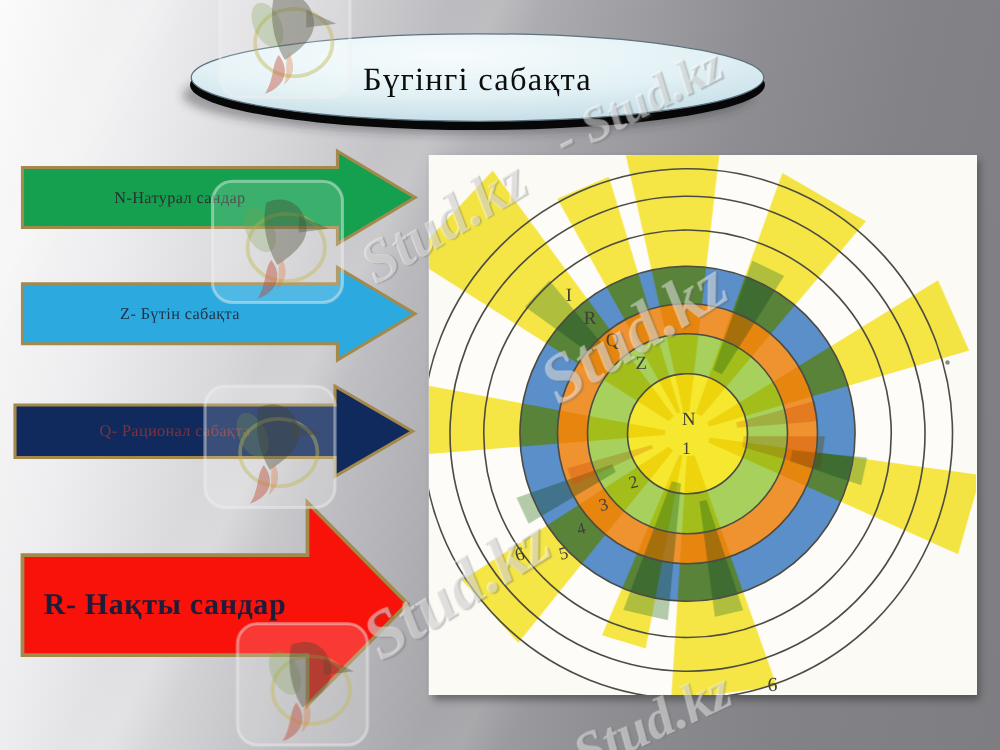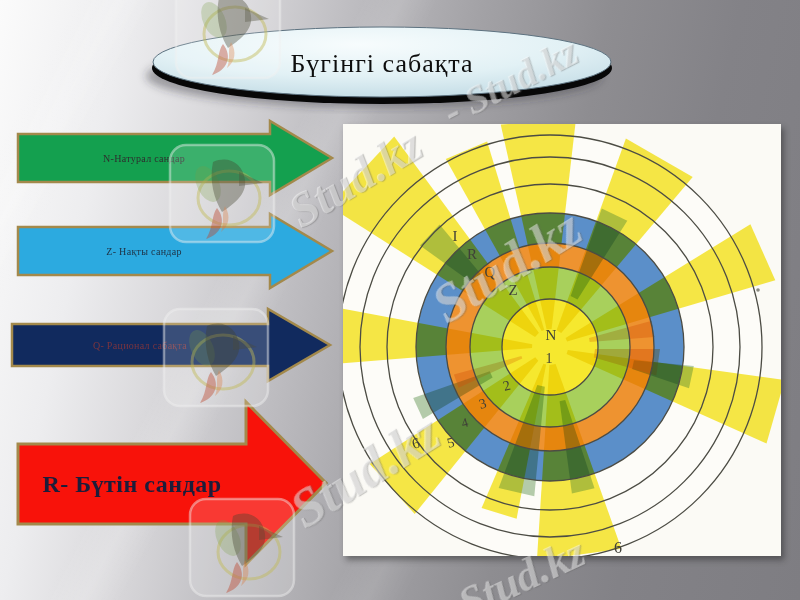--- a/index.html
+++ b/index.html
@@ -20,21 +20,21 @@
   .banner .txt{
     position:absolute;left:0;top:14px;width:100%;height:56px;
     display:flex;align-items:center;justify-content:center;
     font-size:26px;color:#0d0d0d;letter-spacing:1px;
   }
   
   .arrow{position:absolute;}
   .arrow svg{position:absolute;inset:0;overflow:visible;}
   .arrow .lbl{
     position:absolute;display:flex;align-items:center;justify-content:center;
-    font-size:10px;letter-spacing:.3px;white-space:nowrap;
+    font-size:13px;letter-spacing:.3px;white-space:nowrap;
   }
   .arrow .lbl.big{font-size:24px;font-weight:bold;letter-spacing:.5px;}
   
   .photo{
     position:absolute;left:343px;top:124px;width:438px;height:432px;
     background:#fbfaf5;box-shadow:3px 4px 6px rgba(30,30,30,.45);
   }
   .photo svg{position:absolute;inset:0;}
   
   .wm{
@@ -155,35 +155,35 @@
     <svg viewBox="0 0 322 80">
       <polygon class="arrow-poly" points="4,16 256,16 256,3 318,40 256,77 256,64 4,64" stroke-width="2.5" fill="#14a04f" stroke="#a3894b"></polygon>
     </svg>
     <div class="lbl" style="left: 4px; top: 16px; width: 252px; height: 48px; color: rgb(46, 46, 46);">N-Натурал сандар</div>
   </div>
 
   <div class="arrow" style="left:14px;top:211px;width:322px;height:80px;">
     <svg viewBox="0 0 322 80">
       <polygon class="arrow-poly" points="4,16 256,16 256,3 318,40 256,77 256,64 4,64" stroke-width="2.5" fill="#2caae0" stroke="#a3894b"></polygon>
     </svg>
-    <div class="lbl" style="left: 4px; top: 16px; width: 252px; height: 48px; color: rgb(30, 49, 68);">Z- Нақты сандар</div>
+    <div class="lbl" style="left: 4px; top: 16px; width: 252px; height: 48px; color: rgb(30, 49, 68);">Z- Бүтін сабақта</div>
   </div>
 
   <div class="arrow" style="left:8px;top:303px;width:326px;height:84px;">
     <svg viewBox="0 0 326 84">
       <polygon class="arrow-poly" points="4,21 260,21 260,6 322,42 260,78 260,63 4,63" stroke-width="2.5" fill="#112a5e" stroke="#a3894b"></polygon>
     </svg>
     <div class="lbl" style="left: 4px; top: 21px; width: 256px; height: 42px; color: rgb(121, 52, 63);">Q- Рационал сабақта</div>
   </div>
 
   <div class="arrow" style="left:14px;top:398px;width:316px;height:170px;">
     <svg viewBox="0 0 316 170">
       <polygon class="arrow-poly" points="4,46 232,46 232,4 312,85 232,166 232,126 4,126" stroke-width="3" fill="#f8120a" stroke="#a3894b"></polygon>
     </svg>
-    <div class="lbl big" style="left: 4px; top: 46px; width: 228px; height: 80px; color: rgb(29, 29, 58);">R- Бүтін сандар</div>
+    <div class="lbl big" style="left: 4px; top: 46px; width: 228px; height: 80px; color: rgb(29, 29, 58);">R- Нақты сандар</div>
   </div>
 
   <div class="wm" style="left:438px;top:58px;font-size:40px;transform:rotate(-27deg);">- Stud.kz</div>
   <div class="wm" style="left:282px;top:150px;font-size:48px;transform:rotate(-31deg);">Stud.kz</div>
   <div class="wm" style="left:425px;top:235px;font-size:54px;transform:rotate(-32deg);">Stud.kz</div>
   <div class="wm" style="left:283px;top:440px;font-size:54px;transform:rotate(-32deg);">Stud.kz</div>
   <div class="wm" style="left:455px;top:552px;font-size:44px;transform:rotate(-25deg);">Stud.kz</div>
 
   <div class="logo-wm" style="left:172px;top:-22px;">
     <svg width="112" height="105" viewBox="0 0 110 105">

